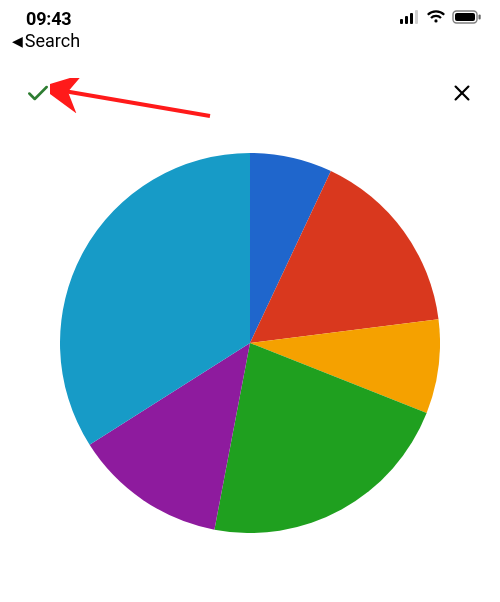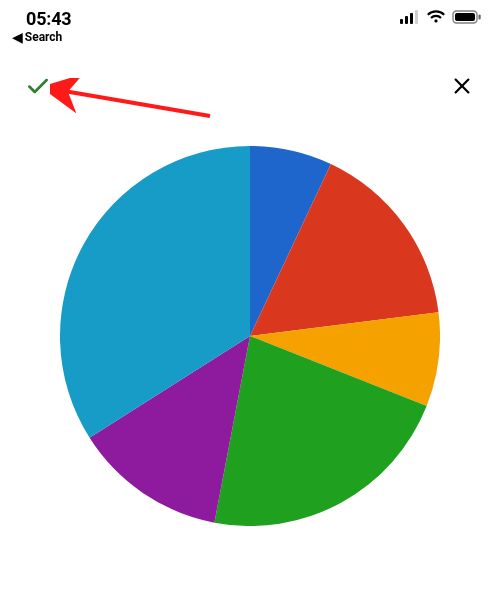--- a/index.html
+++ b/index.html
@@ -33,22 +33,22 @@
     padding: 2px 0 0 12px;
     display: flex;
     align-items: center;
     gap: 2px;
   }
   .back-caret {
     font-size: 14px;
     line-height: 1;
   }
   .back-label {
-    font-size: 12px;
-    font-weight: 700;
+    font-size: 18px;
+    font-weight: 400;
   }
   .topbar {
     display: flex;
     justify-content: space-between;
     align-items: center;
     padding: 28px 22px 10px 22px;
   }
   .icon-btn {
     width: 32px;
     height: 32px;
@@ -66,21 +66,21 @@
     position: absolute;
     top: 78px;
     left: 50px;
     pointer-events: none;
   }
 </style>
 </head>
 <body>
 
 <div class="status-bar">
-  <div class="status-time">05:43</div>
+  <div class="status-time">09:43</div>
   <div class="status-icons">
     <span>
       <svg width="20" height="14" viewBox="0 0 20 14">
         <rect x="0" y="9" width="3" height="5" rx="1" fill="#000"></rect>
         <rect x="5" y="6" width="3" height="8" rx="1" fill="#000"></rect>
         <rect x="10" y="3" width="3" height="11" rx="1" fill="#000"></rect>
         <rect x="15" y="0" width="3" height="14" rx="1" fill="#d0d0d0"></rect>
       </svg>
     </span>
     <span>

